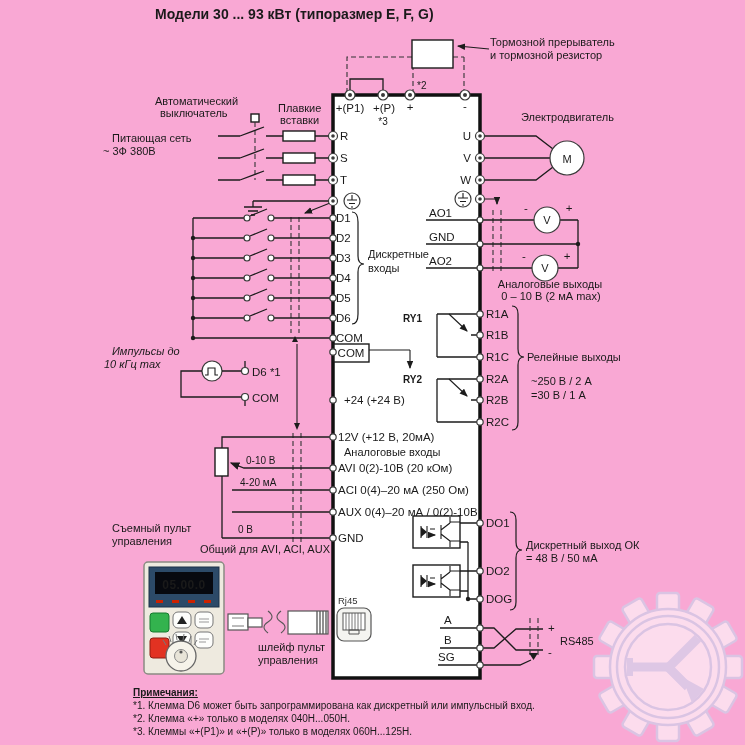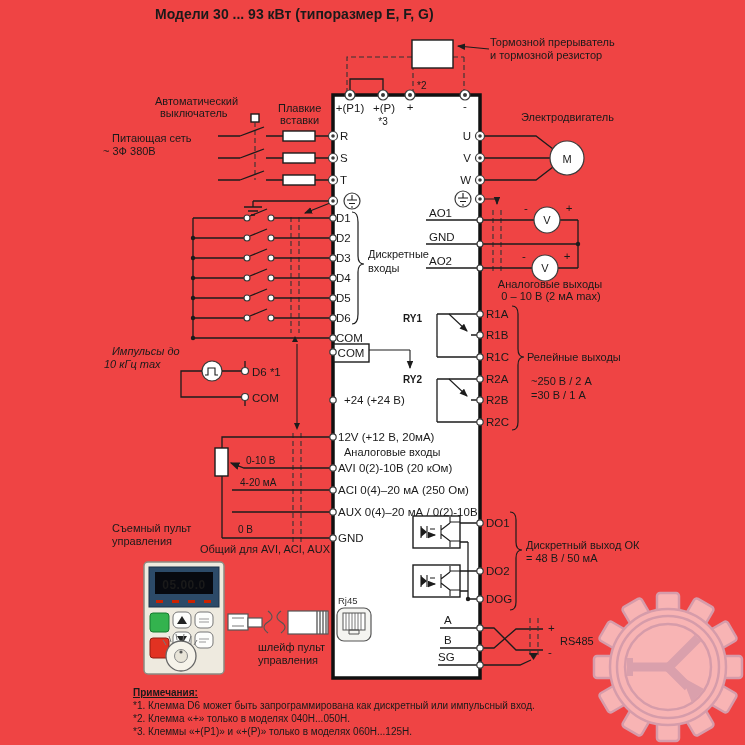--- a/index.html
+++ b/index.html
@@ -1,16 +1,16 @@
 <!DOCTYPE html>
 <html><head>
 <meta charset="utf-8">
 <style>
   html,body{margin:0;padding:0;background:#ffffff;}
-  .page{position:relative;width:745px;height:745px;background:#ef4444;overflow:hidden;
+  .page{position:relative;width:745px;height:745px;background:#f9a8d4;overflow:hidden;
         font-family:"Liberation Sans", sans-serif;}
   svg text{font-family:"Liberation Sans", sans-serif;fill:#1a1a1a;}
   .t-title{font-size:14px;font-weight:bold;}
   .t-lab{font-size:11px;}
   .t-term{font-size:11.5px;}
   .t-small{font-size:10px;}
   .t-micro{font-size:9.5px;fill:#333;}
   .t-note{font-size:10px;}
   .wire{stroke:#1c1c1c;stroke-width:1.3;fill:none;}
   .wire2{stroke:#1c1c1c;stroke-width:1.1;fill:none;}

